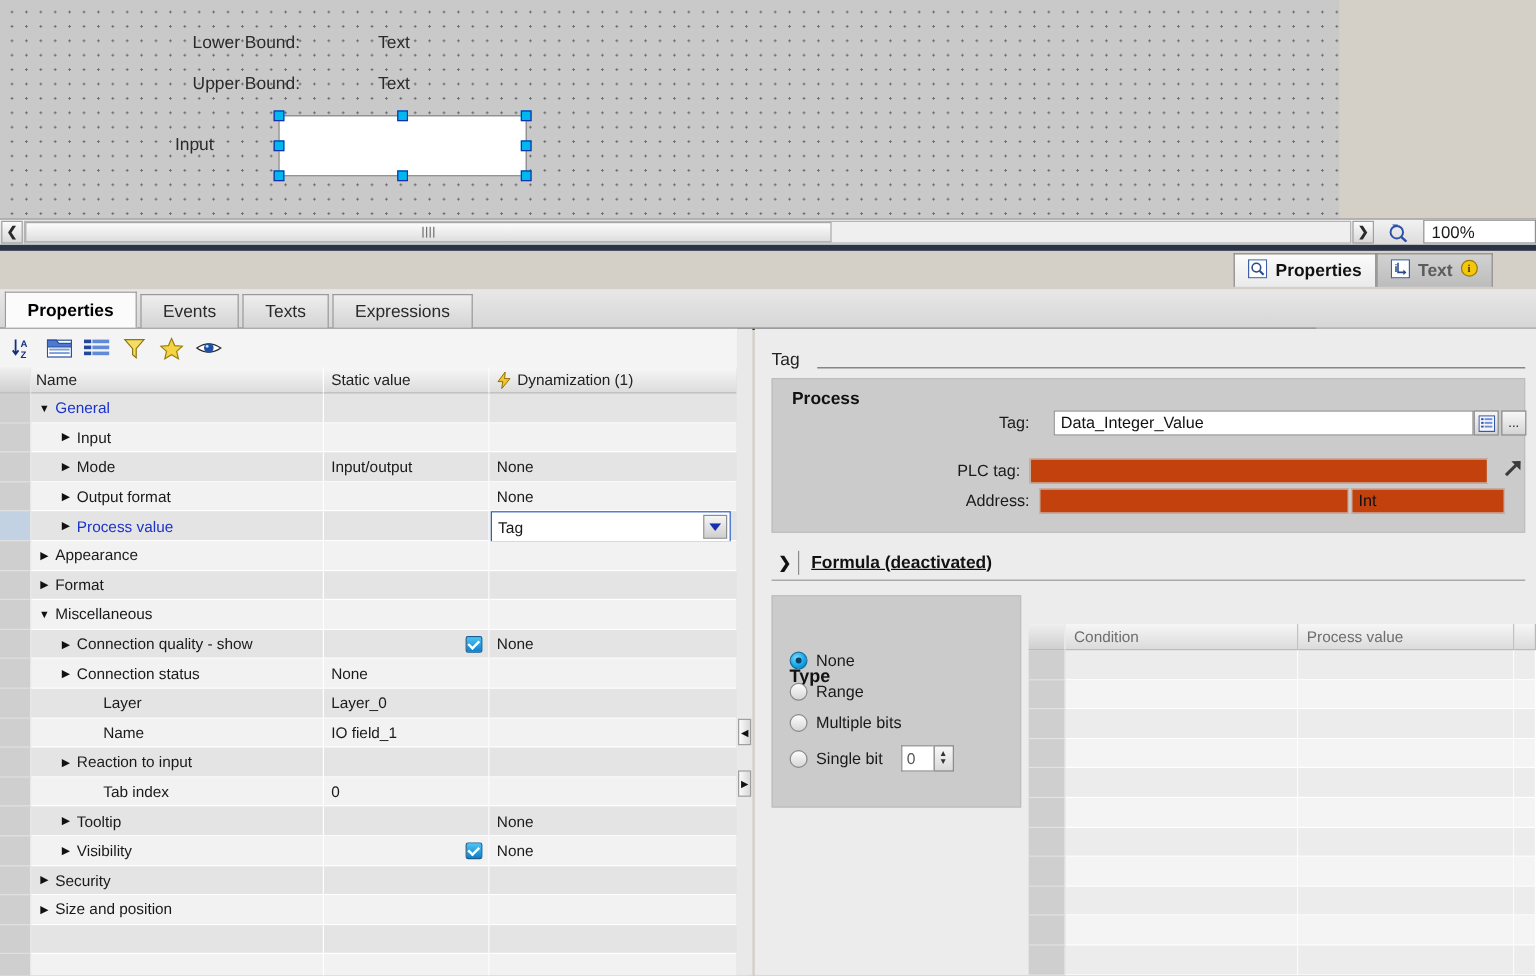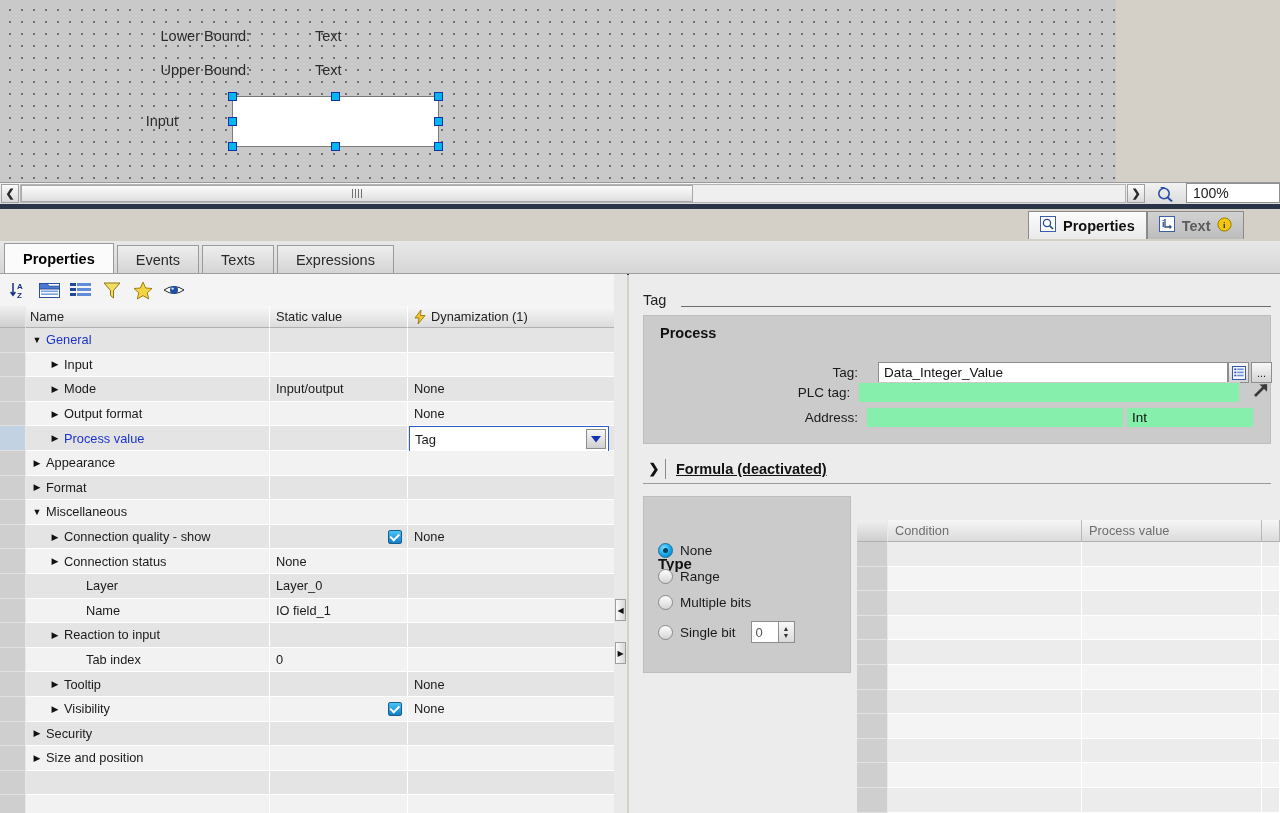--- a/index.html
+++ b/index.html
@@ -275,21 +275,21 @@
     position: absolute; left: 16px; top: 9px;
     font-size: 14.5px; font-weight: bold; color: #111;
   }
   .fr { position: absolute; display: flex; align-items: center; }
   .flabel { font-size: 13.5px; color: #1a1a1a; text-align: right; }
   .finput {
     background: #ffffff; border: 1px solid #8d8d8d;
     height: 21px; display: flex; align-items: center; padding-left: 5px;
     font-size: 13.5px; color: #111;
   }
-  .finput.ro { background: #86efac; border: 1px solid #cacaca; }
+  .finput.ro { background: #c2410c; border: 1px solid #cacaca; }
   .fbtn {
     width: 21px; height: 21px;
     background: linear-gradient(to bottom,#f8f8f8,#d4d4d4);
     border: 1px solid #8d8d8d;
     display: flex; align-items: center; justify-content: center;
     font-size: 11px; color: #222;
   }
 
   
   #formula-row {
@@ -785,21 +785,21 @@
   </div>
 
   <div id="rightpane">
 
     <div id="tag-header">Tag</div>
     <div id="tag-rule"></div>
 
     <div id="process-group">
       <div id="process-title">Process</div>
 
-      <div class="fr" style="left:0px; top:46px; width:628px;">
+      <div class="fr" style="left:0px; top:26px; width:628px;">
         <div class="flabel" style="width:214px;">Tag:</div>
         <div class="finput" style="width:350px; margin-left:20px;">
           <span>Data_Integer_Value</span>
         </div>
         <div class="fbtn">
           <svg width="14" height="14" viewBox="0 0 14 14">
             <rect x="0.5" y="0.5" width="13" height="13" fill="#f4f6fd" stroke="#3a58a8"></rect>
             <rect x="2.3" y="2.5" width="2" height="1.6" fill="#2f4e9e"></rect>
             <rect x="5.2" y="2.5" width="6.4" height="1.6" fill="#6f8fd6"></rect>
             <rect x="2.3" y="5.6" width="2" height="1.6" fill="#2f4e9e"></rect>

